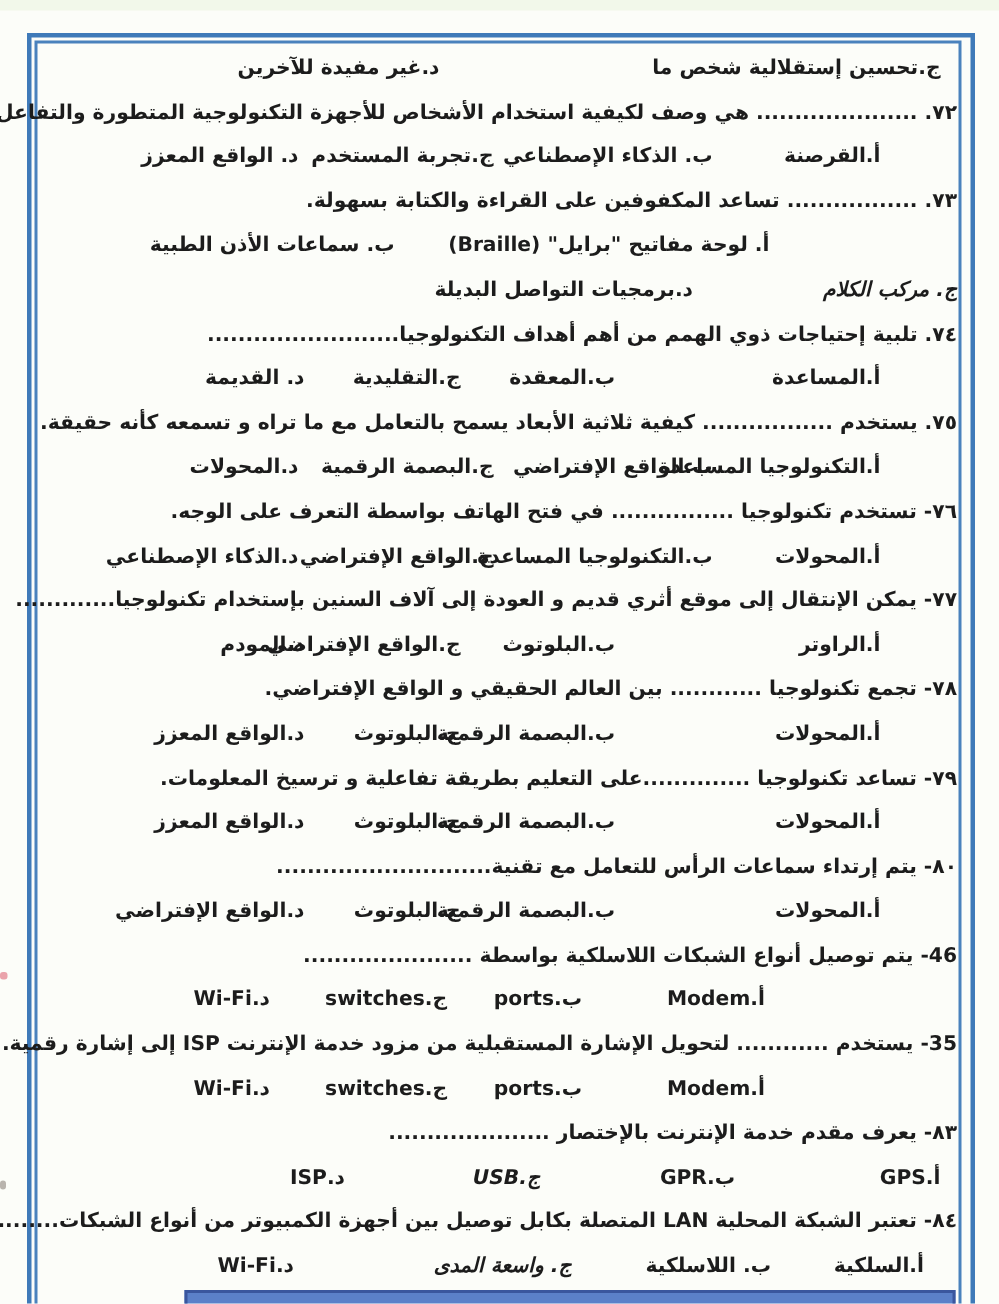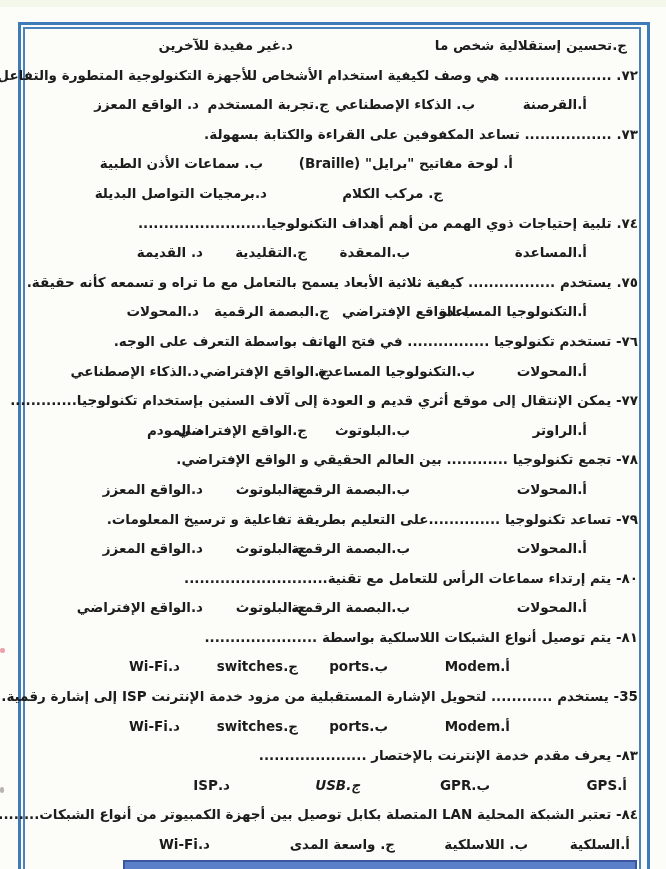--- a/index.html
+++ b/index.html
@@ -28,30 +28,30 @@
   .opts4.v72 .cc{width:130px;}
   
   .opts4.en .ca{margin-right:128px;width:122px;}
   .opts4.en .cb{width:90px;}
   .opts4.en .cc{width:118px;}
   
   .opts4.sp .ca{margin-right:11px;width:137px;}
   .opts4.sp .cb{width:130px;}
   .opts4.sp .cc{width:130px;font-style:italic;}
   
-  .opts4.sp2 .ca{margin-right:8px;width:102px;}
+  .opts4.sp2 .ca{margin-right:22px;width:102px;}
   .opts4.sp2 .cb{width:133px;}
-  .opts4.sp2 .cc{width:185px;}
+  .opts4.sp2 .cc{width:185px;font-style:italic;}
   
   .pair{display:flex;}
   .pair .cell{text-align:right;flex:0 0 auto;}
   .pair .c2{flex:1 1 auto;}
   .pair.pt .c1{margin-right:11px;width:334px;}
   .pair.p1 .c1{margin-right:125px;width:250px;}
-  .pair.p2 .c1{margin-right:195px;width:176px;}
+  .pair.p2 .c1{width:176px;font-style:italic;}
   .footer-bar{position:absolute;left:123px;top:860px;width:510px;height:16px;background:#5b80c9;border:2px solid #3a569e;}
   .artifact{position:absolute;border-radius:2px;}
   .a1{left:0;top:648px;width:5px;height:5px;background:#eaa3ab;}
   .a2{left:0;top:787px;width:4px;height:6px;background:#b9b4ae;}
 </style>
 </head>
 <body>
 
 <div class="top-strip"></div>
 <div class="frame-outer"></div>
@@ -131,21 +131,21 @@
   </div>
 
   <div class="row q">٨٠- يتم إرتداء سماعات الرأس للتعامل مع تقنية............................</div>
   <div class="row opts4">
     <span class="cell ca">أ.المحولات</span>
     <span class="cell cb">ب.البصمة الرقمية</span>
     <span class="cell cc">ج.البلوتوث</span>
     <span class="cell cd">د.الواقع الإفتراضي</span>
   </div>
 
-  <div class="row q">٨١- يتم توصيل أنواع الشبكات اللاسلكية بواسطة ......................</div>
+  <div class="row q">46- يتم توصيل أنواع الشبكات اللاسلكية بواسطة ......................</div>
   <div class="row opts4 en">
     <span class="cell ca">أ.Modem</span>
     <span class="cell cb">ب.ports</span>
     <span class="cell cc">ج.switches</span>
     <span class="cell cd">د.Wi-Fi</span>
   </div>
 
   <div class="row q">35- يستخدم ............ لتحويل الإشارة المستقبلية من مزود خدمة الإنترنت ISP إلى إشارة رقمية.</div>
   <div class="row opts4 en">
     <span class="cell ca">أ.Modem</span>

